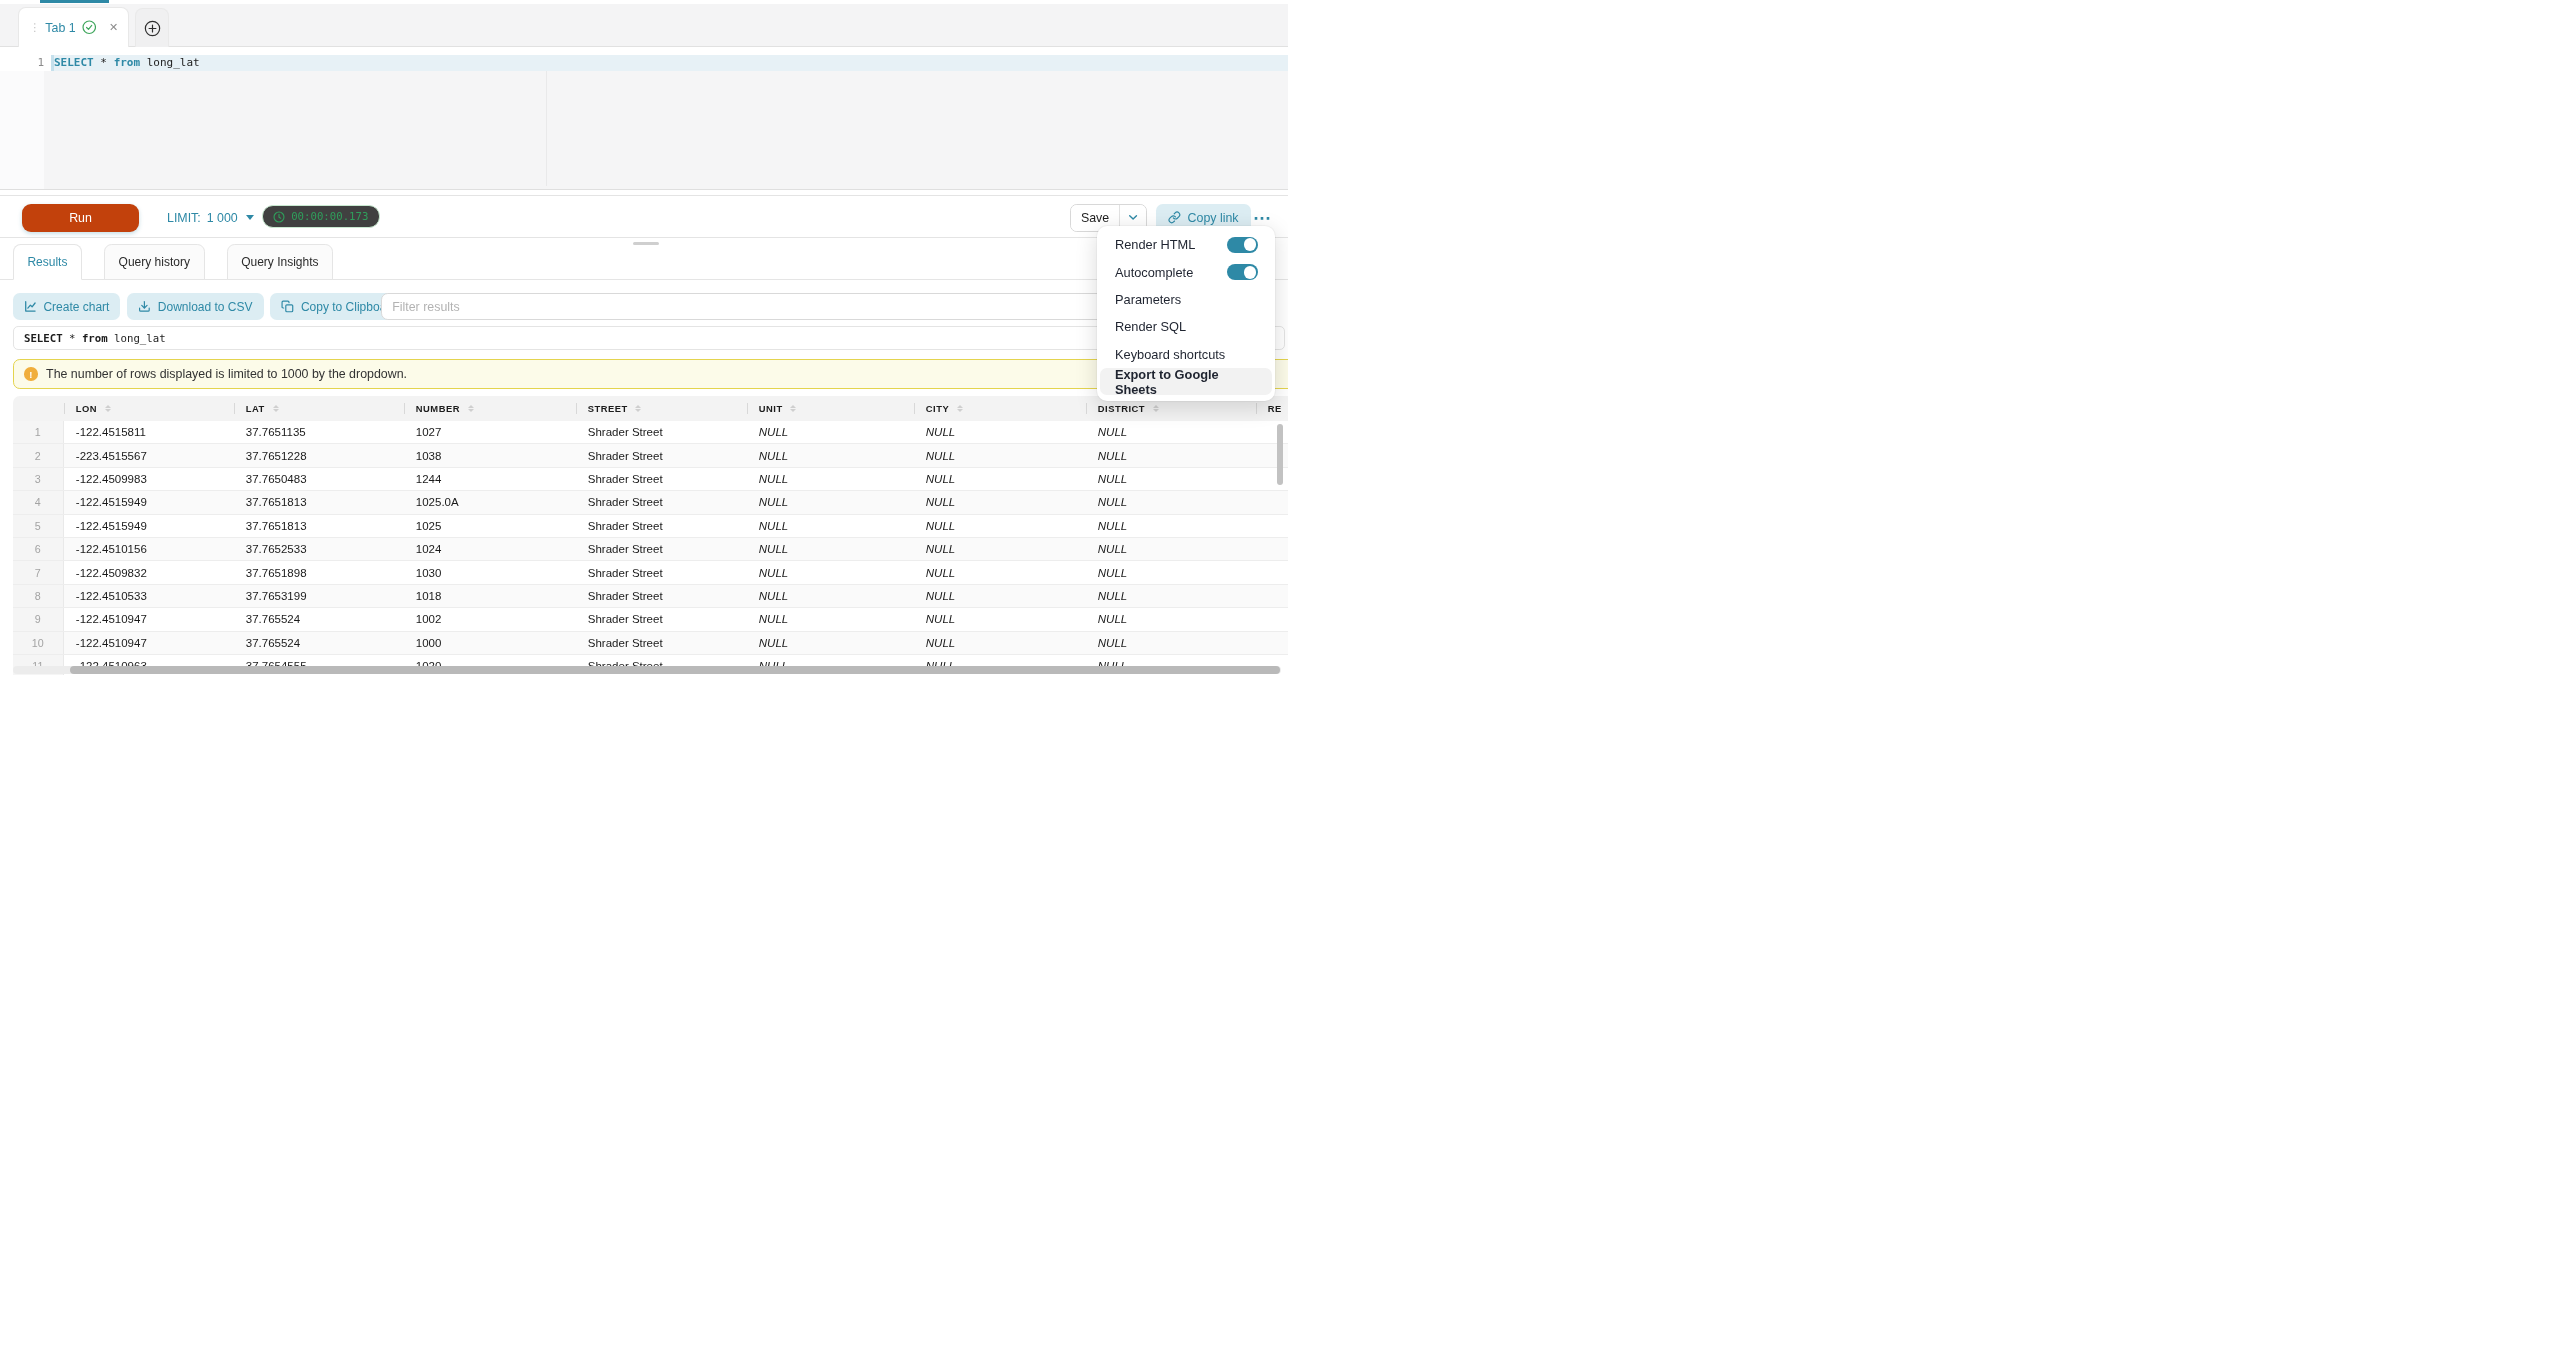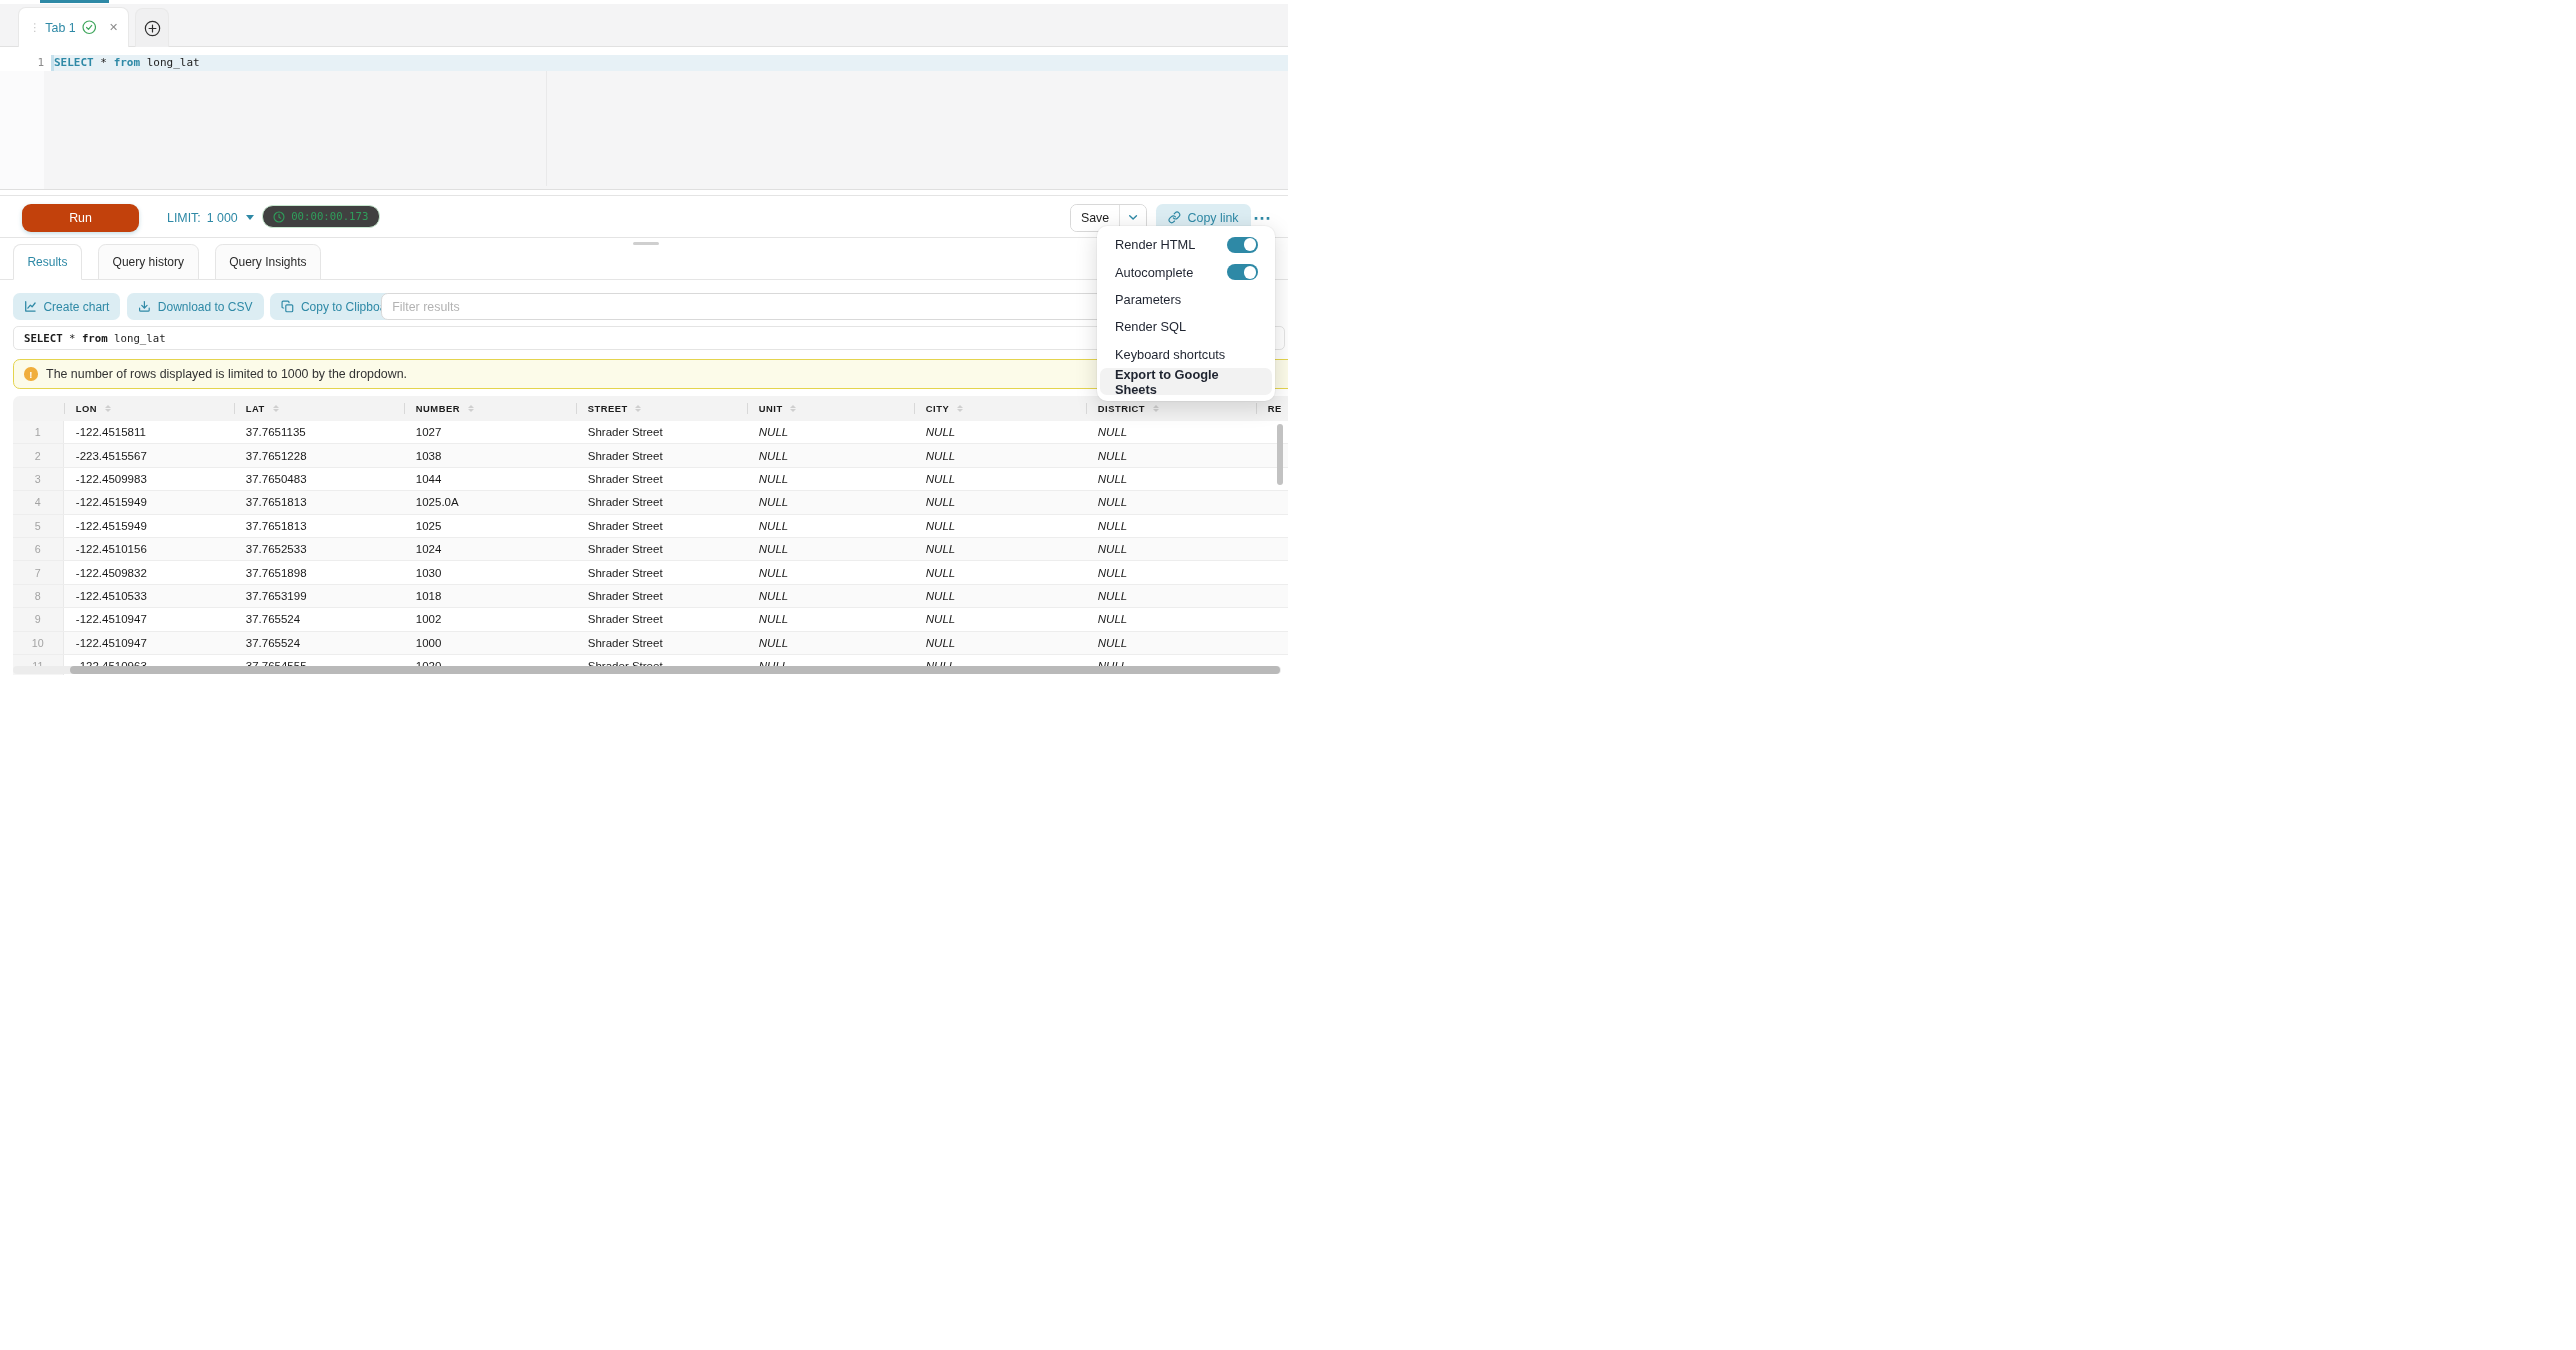--- a/index.html
+++ b/index.html
@@ -53,21 +53,21 @@
   #copylink-btn{position:absolute;left:1156px;top:7.7px;height:28px;padding:0 12px;background:#DCEDF3;border:none;
     border-radius:6.8px;display:flex;align-items:center;gap:6.8px;color:#2E89A6;font-size:12.4px;font-family:inherit;}
   #more-btn{position:absolute;left:1248px;top:7.7px;width:29px;height:28px;background:none;border:none;
     color:#2E89A6;font-size:18px;font-weight:bold;display:flex;align-items:center;justify-content:center;letter-spacing:0.9px;}
   
   #resize-handle{position:absolute;top:242px;left:633px;width:25.6px;height:3.4px;background:#CFCFCF;border-radius:1.7px;}
   
   #resulttabs{position:absolute;top:245px;left:0;width:100%;height:35px;display:flex;align-items:flex-end;
     padding-left:12.8px;box-sizing:border-box;border-bottom:0.9px solid #E5E5E5;background:#fff;}
   .rtab{height:34px;margin-bottom:-0.9px;display:flex;align-items:center;padding:0 13.6px;font-size:12px;
-    border:0.9px solid #E5E5E5;border-radius:7.7px 7.7px 0 0;background:#FBFBFB;color:#2b2b2b;margin-right:16px;}
+    border:0.9px solid #E5E5E5;border-radius:7.7px 7.7px 0 0;background:#FBFBFB;color:#2b2b2b;margin-right:22px;}
   .rtab.active{background:#fff;border-bottom:0.9px solid #fff;color:#2E89A6;}
   
   #toolbar{position:absolute;top:293px;left:12.8px;height:27px;display:flex;gap:6.8px;}
   .tealbtn{height:27px;padding:0 11px;background:#DCEDF3;border:none;border-radius:6.8px;display:flex;
     align-items:center;gap:6.8px;color:#2E89A6;font-size:12px;font-family:inherit;}
   #filter-input{position:absolute;top:293px;left:381px;width:894px;height:27px;box-sizing:border-box;
     border:0.9px solid #D9D9D9;border-radius:6.8px;padding:0 10.2px;font-size:12.4px;font-family:inherit;color:#333;}
   #filter-input::placeholder{color:#B3B3B3;}
   
   #sqlecho{position:absolute;top:326px;left:12.8px;width:1272px;height:24px;box-sizing:border-box;
@@ -311,21 +311,21 @@
         <div class="cell">Shrader Street</div>
         <div class="cell null">NULL</div>
         <div class="cell null">NULL</div>
         <div class="cell null">NULL</div>
         <div class="cell"></div>
       </div>
       <div class="trow">
         <div class="cell rownum">3</div>
         <div class="cell">-122.4509983</div>
         <div class="cell">37.7650483</div>
-        <div class="cell">1044</div>
+        <div class="cell">1244</div>
         <div class="cell">Shrader Street</div>
         <div class="cell null">NULL</div>
         <div class="cell null">NULL</div>
         <div class="cell null">NULL</div>
         <div class="cell"></div>
       </div>
       <div class="trow stripe">
         <div class="cell rownum">4</div>
         <div class="cell">-122.4515949</div>
         <div class="cell">37.7651813</div>

